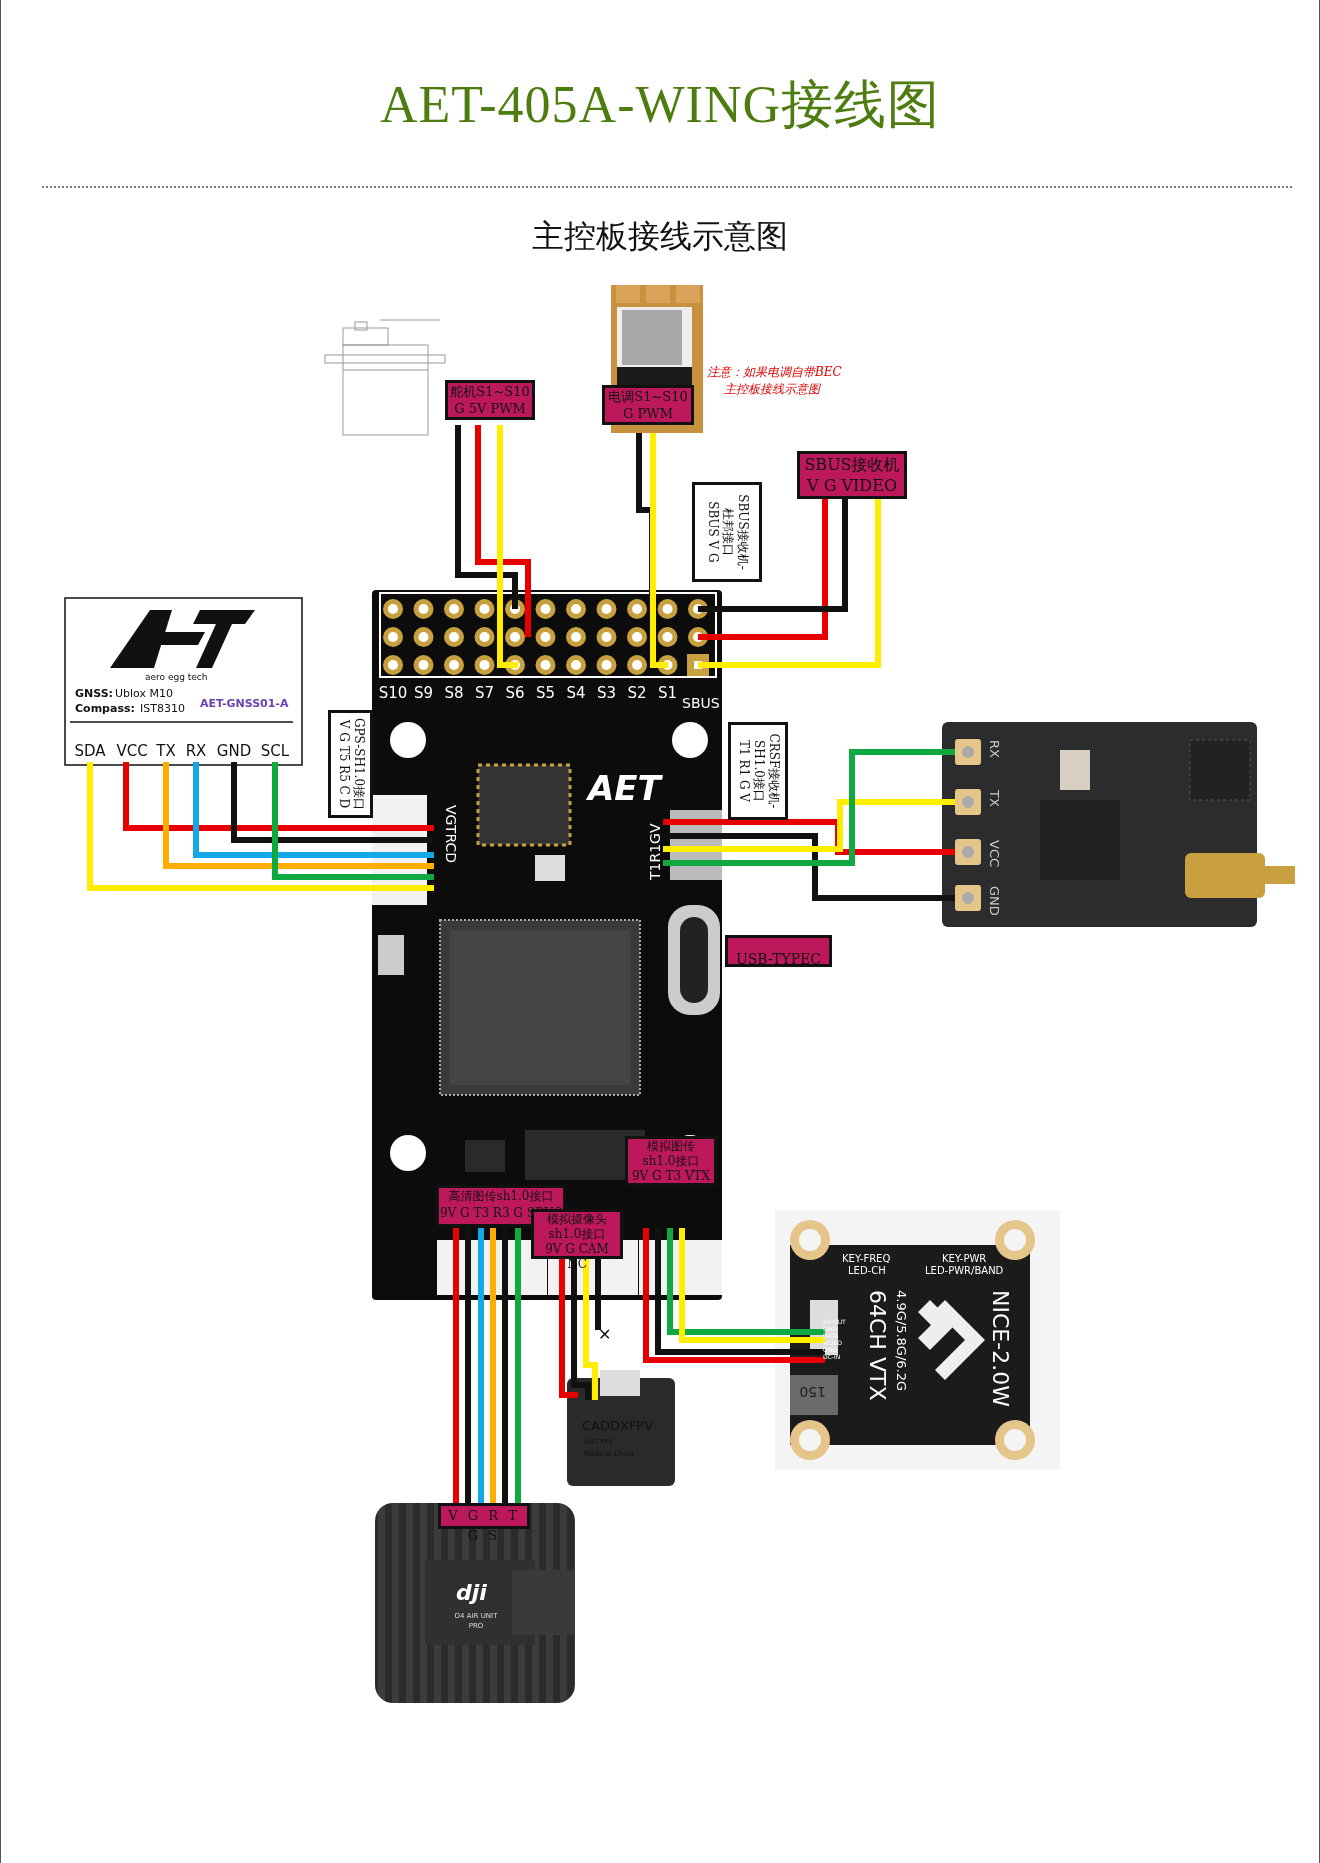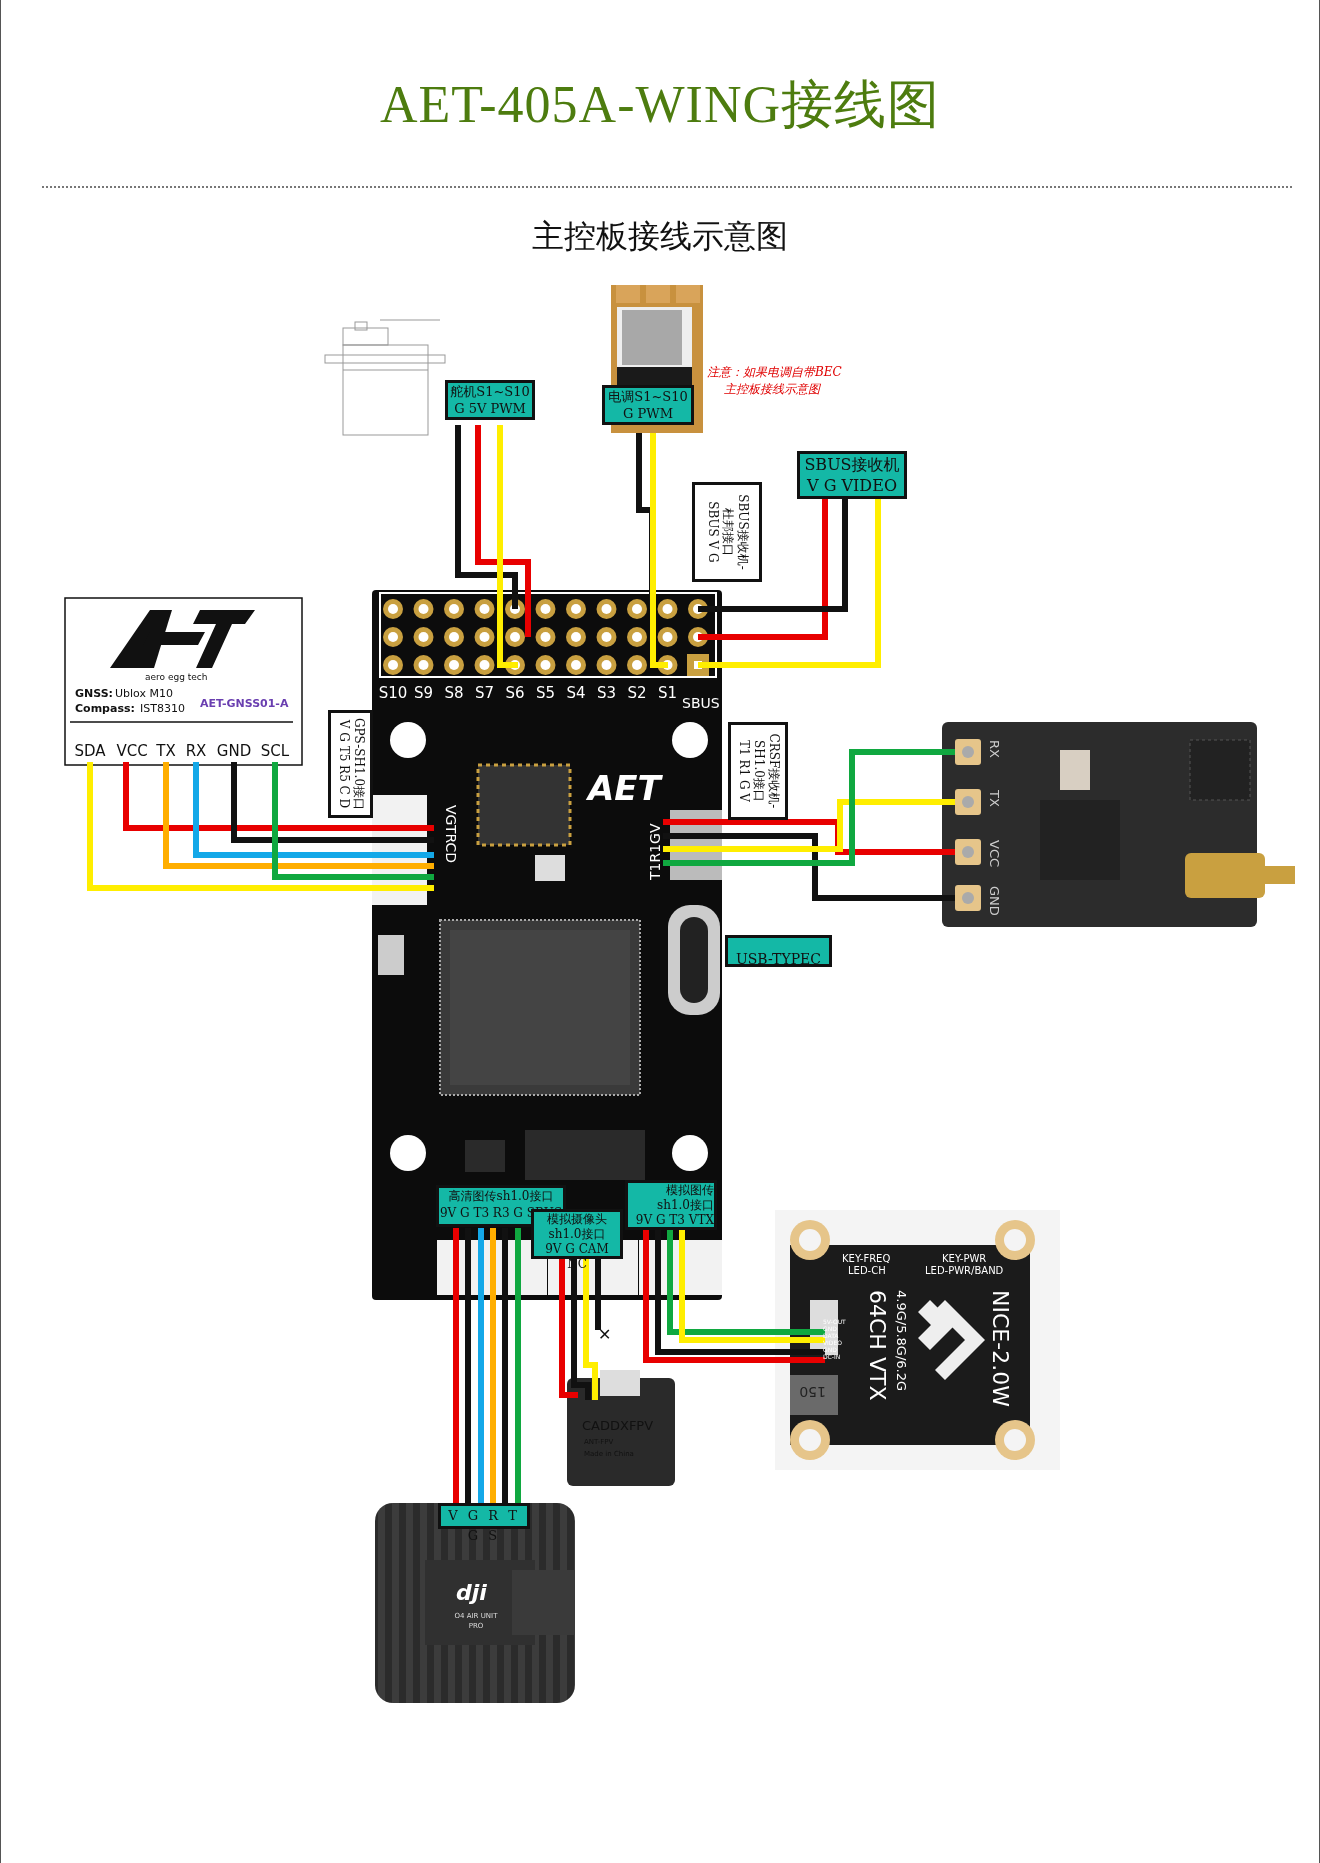--- a/index.html
+++ b/index.html
@@ -3,21 +3,21 @@
 <meta charset="utf-8">
 <style>
   html,body{margin:0;padding:0;background:#fff;}
   body{width:1320px;height:1863px;position:relative;overflow:hidden;font-family:"DejaVu Serif","Liberation Serif",serif;}
   .abs{position:absolute;}
   .page-border{position:absolute;left:0;top:0;width:1px;height:1863px;background:#555;}
   .page-border-r{position:absolute;right:0;top:0;width:1px;height:1863px;background:#555;}
   .title{position:absolute;left:0;width:1320px;text-align:center;top:70px;font-size:52px;font-family:"Liberation Serif","DejaVu Serif",serif;color:#4d7c0f;letter-spacing:1px;}
   .dotline{position:absolute;left:42px;width:1250px;top:186px;border-top:2px dotted #777;}
   .subtitle{position:absolute;left:0;width:1320px;text-align:center;top:215px;font-size:32px;color:#111;}
-  .lbl{position:absolute;background:#14b8a6;border:3px solid #111;font-size:13px;text-align:center;line-height:17px;color:#111;box-sizing:border-box;font-family:"DejaVu Serif",serif;}
+  .lbl{position:absolute;background:#be185d;border:3px solid #111;font-size:13px;text-align:center;line-height:17px;color:#111;box-sizing:border-box;font-family:"DejaVu Serif",serif;}
   .vlbl{position:absolute;background:#fff;border:3px solid #111;box-sizing:border-box;}
   .vlbl .in{position:absolute;left:50%;top:50%;transform:translate(-50%,-50%) rotate(90deg);white-space:nowrap;font-size:12px;line-height:15px;text-align:center;color:#111;}
   .warn{position:absolute;color:#e00000;font-size:12px;line-height:17px;font-family:"DejaVu Serif",serif;}
   svg text{font-family:"DejaVu Sans","Liberation Sans",sans-serif;}
 </style>
 </head>
 <body>
 
 <div class="page-border"></div>
 <div class="page-border-r"></div>
@@ -352,18 +352,18 @@
 
 <div class="lbl" style="left:390px;top:1185px;width:130px;height:42px;font-size:12px;margin-left:46px;">
   <div>高清图传sh1.0接口</div>
   <div>9V  G  T3  R3  G  SBUS</div>
 </div>
 <div class="lbl" style="left:531px;top:1180px;width:92px;height:50px;font-size:12px;line-height:15px;margin-top:29px;">
   <div>模拟摄像头</div>
   <div>sh1.0接口</div>
   <div>9V  G  CAM  NC</div>
 </div>
-<div class="lbl" style="left:625px;top:1180px;width:92px;height:50px;font-size:12px;line-height:15px;text-align:right;">
+<div class="lbl" style="left:625px;top:1136px;width:92px;height:50px;font-size:12px;line-height:15px;">
   <div>模拟图传</div>
   <div>sh1.0接口</div>
   <div>9V  G  T3  VTX</div>
 </div>
 <div class="lbl" style="left:438px;top:1503px;width:92px;height:26px;line-height:20px;font-size:13px;letter-spacing:3px;">V G R T G S</div>
 
 </body></html>

